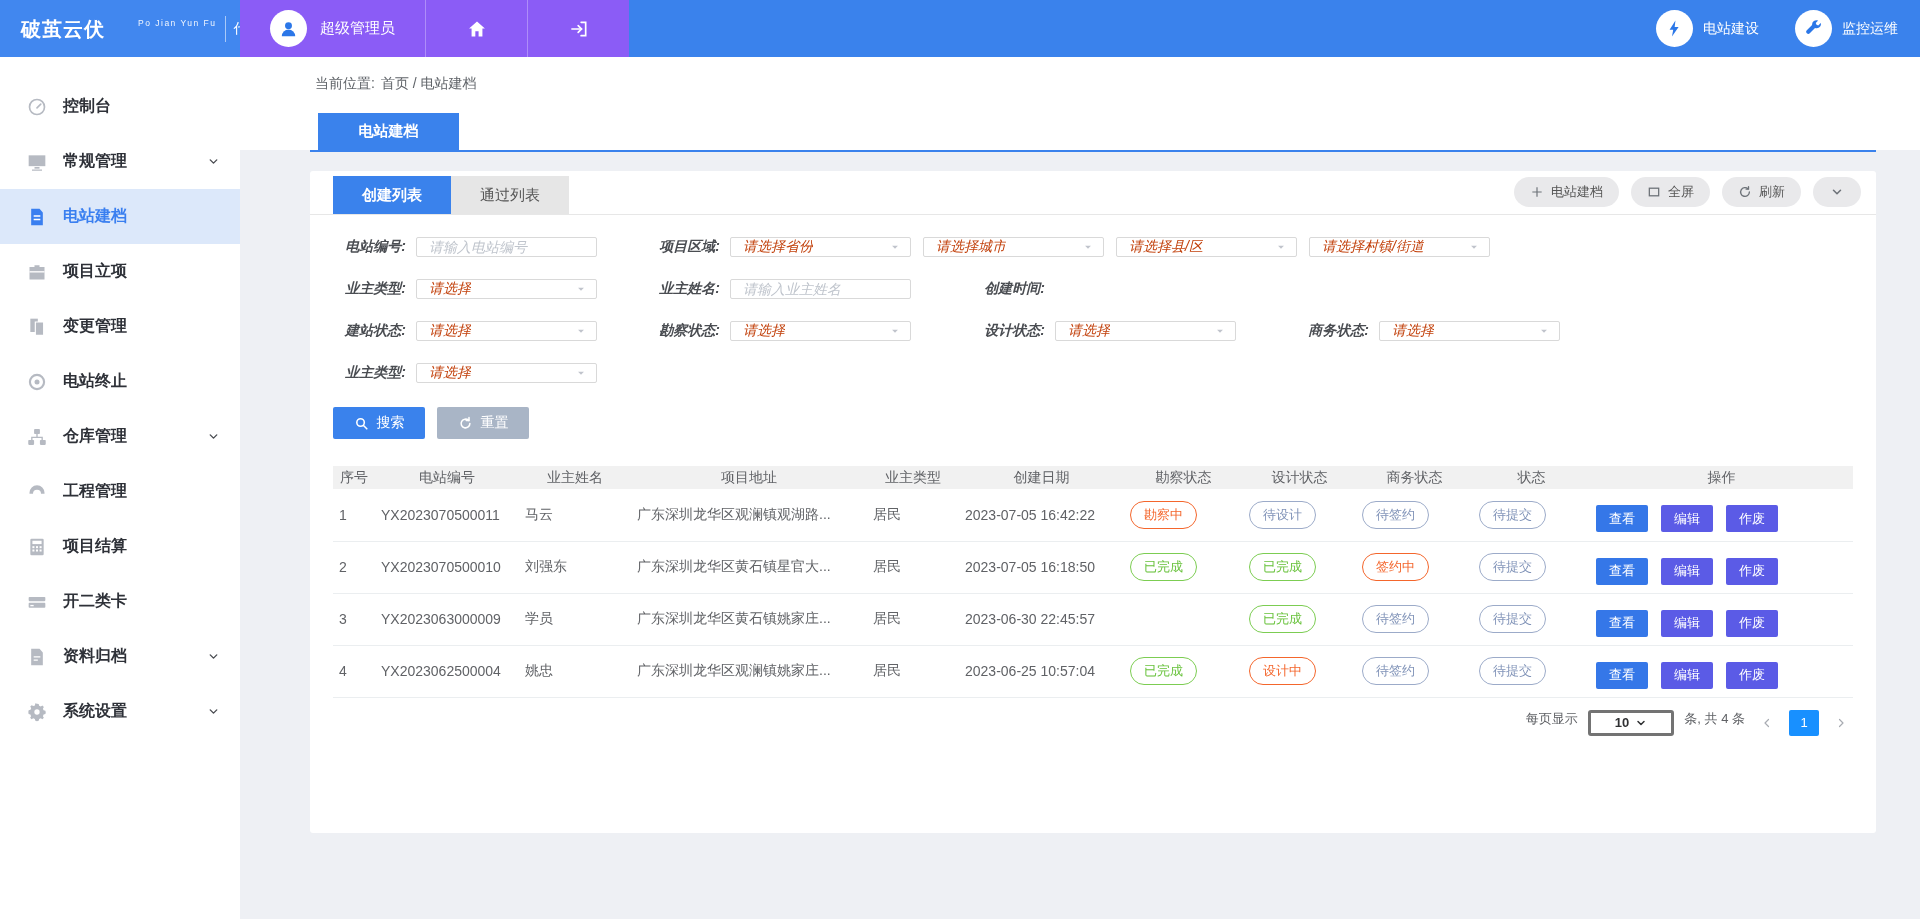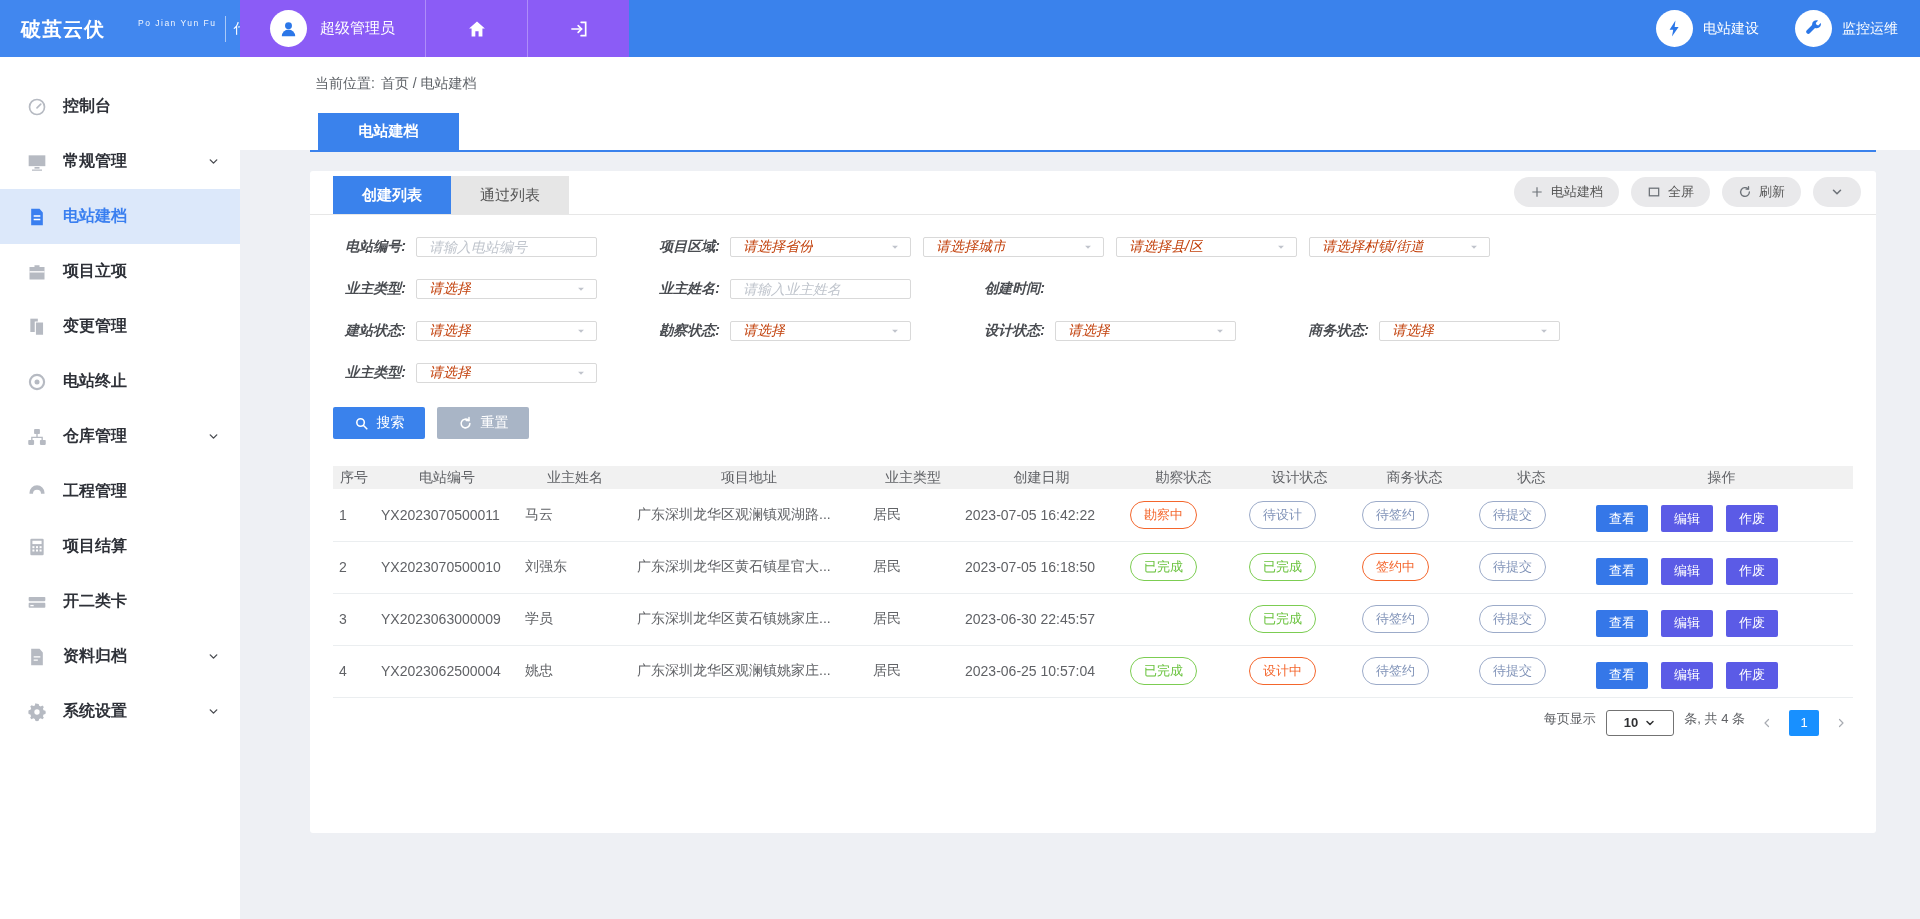--- a/index.html
+++ b/index.html
@@ -90,21 +90,21 @@
   .badge { display:inline-block; min-width:58px; text-align:center; padding:4px 13px; border-radius:999px; font-size:13px; border:1px solid; }
   .bdg-orange { color:#f4662c; border-color:#f4662c; }
   .bdg-green  { color:#67c23a; border-color:#7ccd52; }
   .bdg-blue   { color:#8093b8; border-color:#9cabc9; }
   .abtn { height:27px; padding:0 13px; border:none; border-radius:2px; color:#fff; font-size:13px; margin-right:13px; cursor:pointer; font-family:inherit; }
   .abtn-blue { background:#3577e8; }
   .abtn-indigo { background:#5b5be6;margin-top:8px; }
 
   
   .pager { display:flex; align-items:flex-start; justify-content:flex-end; gap:10px; margin-top:12px; font-size:13px; color:#606266; }
-  .pp-select { height:26px; min-width:54px; border:1px solid #737373; border-radius:3px; display:flex; align-items:center; justify-content:center; gap:6px; padding:0 17px; cursor:pointer; font-weight:700; color:#303133; background:#fff; }
+  .pp-select { height:26px; min-width:54px; border:3px solid #737373; border-radius:3px; display:flex; align-items:center; justify-content:center; gap:6px; padding:0 24px; cursor:pointer; font-weight:700; color:#303133; background:#fff; }
   .pp-caret { width:12px; height:12px; color:#303133; }
   .pg-nav { width:24px; height:26px; background:none; border:none; color:#a8abb2; display:flex; align-items:center; justify-content:center; cursor:pointer; }
   .pg-nav .ico { width:16px; height:16px; }
   .pg-cur { width:30px; height:26px; background:#1890ff; color:#fff; border:none; border-radius:2px; font-size:13px; cursor:pointer; font-family:inherit; }
 </style>
 </head>
 <body>
 
 <div class="header">
   <div class="h-logo">

